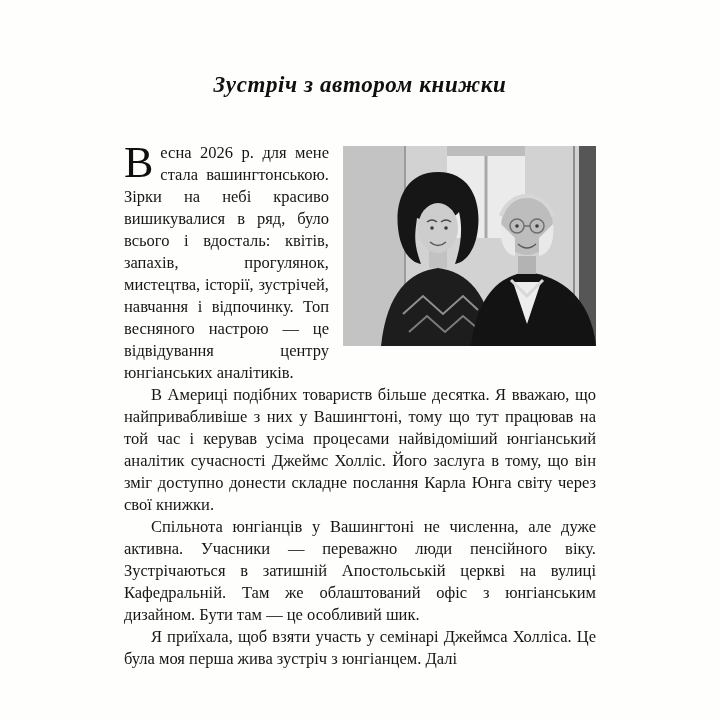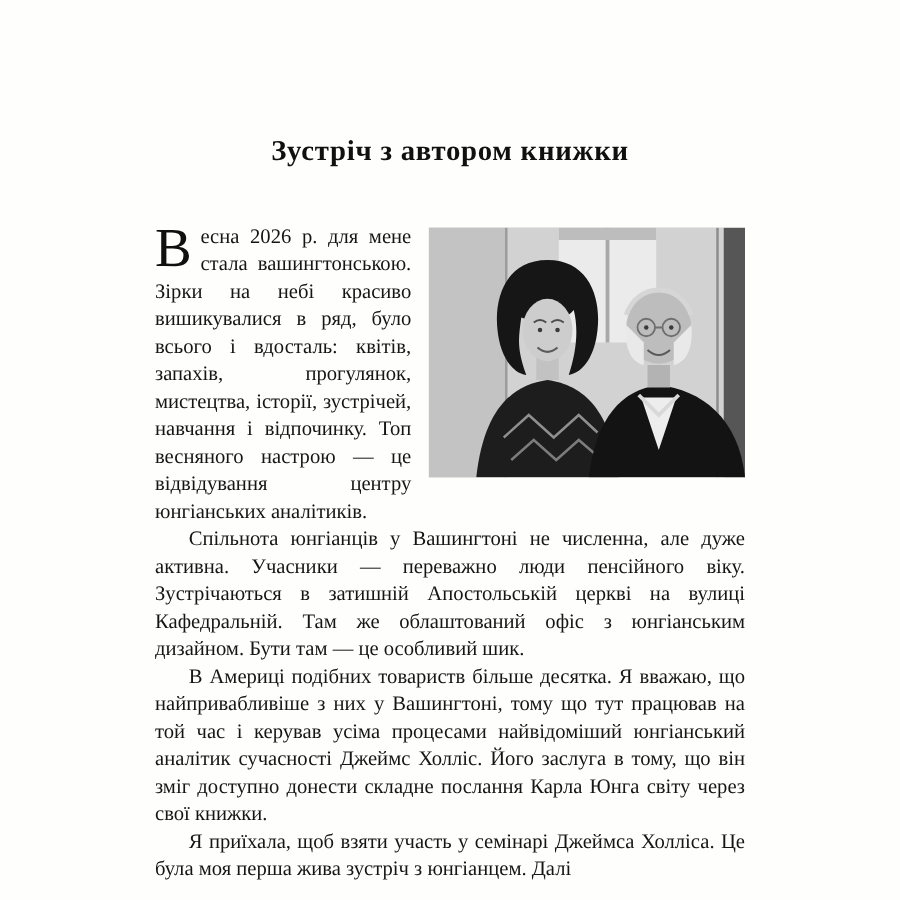--- a/index.html
+++ b/index.html
@@ -11,24 +11,25 @@
     position: relative;
     width: 720px;
     height: 720px;
     background: #fefefdff;
     font-family: "Liberation Serif", serif;
     color: #151515;
     overflow: hidden;
   }
   .chapter-title {
     margin: 0;
-    padding-top: 108px;
+    padding-top: 72px;
     text-align: center;
     font-size: 23px;
     font-weight: bold;
+    font-style: italic;
     letter-spacing: 0.6px;
     color: #101010;
   }
   .content {
     width: 472px;
     margin: 44px auto 0 auto;
     text-align: justify;
     font-size: 16.5px;
     line-height: 22px;
   }
@@ -102,20 +103,20 @@
           <line x1="181" y1="80" x2="187" y2="80" stroke="#6f6f6f" stroke-width="1.5"></line>
           <circle cx="174" cy="80" r="1.8" fill="#3a3a3a"></circle>
           <circle cx="194" cy="80" r="1.8" fill="#3a3a3a"></circle>
           <path d="M 175,98 q 9,8 18,0" stroke="#5a5a5a" stroke-width="1.6" fill="none"></path>
         </g>
       </svg>
     </div>
 
     <p><span class="dropcap">В</span><span>есна 2026 р. для мене стала вашингтонською. Зірки на небі красиво вишикувалися в ряд, було всього і вдосталь: квітів, запахів, прогулянок, мистецтва, історії, зустрічей, навчання і відпочинку. Топ весняного настрою — це відвідування центру юнгіанських аналітиків.</span></p>
 
+    <p class="indent">В Америці подібних товариств більше десятка. Я вважаю, що найпривабливіше з них у Вашингтоні, тому що тут працював на той час і керував усіма процесами найвідоміший юнгіанський аналітик сучасності Джеймс Холліс. Його заслуга в тому, що він зміг доступно донести складне послання Карла Юнга світу через свої книжки.</p>
+
     <p class="indent">Спільнота юнгіанців у Вашингтоні не численна, але дуже активна. Учасники — переважно люди пенсійного віку. Зустрічаються в затишній Апостольській церкві на вулиці Кафедральній. Там же облаштований офіс з юнгіанським дизайном. Бути там — це особливий шик.</p>
-
-    <p class="indent">В Америці подібних товариств більше десятка. Я вважаю, що найпривабливіше з них у Вашингтоні, тому що тут працював на той час і керував усіма процесами найвідоміший юнгіанський аналітик сучасності Джеймс Холліс. Його заслуга в тому, що він зміг доступно донести складне послання Карла Юнга світу через свої книжки.</p>
 
     <p class="indent">Я приїхала, щоб взяти участь у семінарі Джеймса Холліса. Це була моя перша жива зустріч з юнгіанцем. Далі</p>
 
   </div>
 </div>
 
 </body></html>

